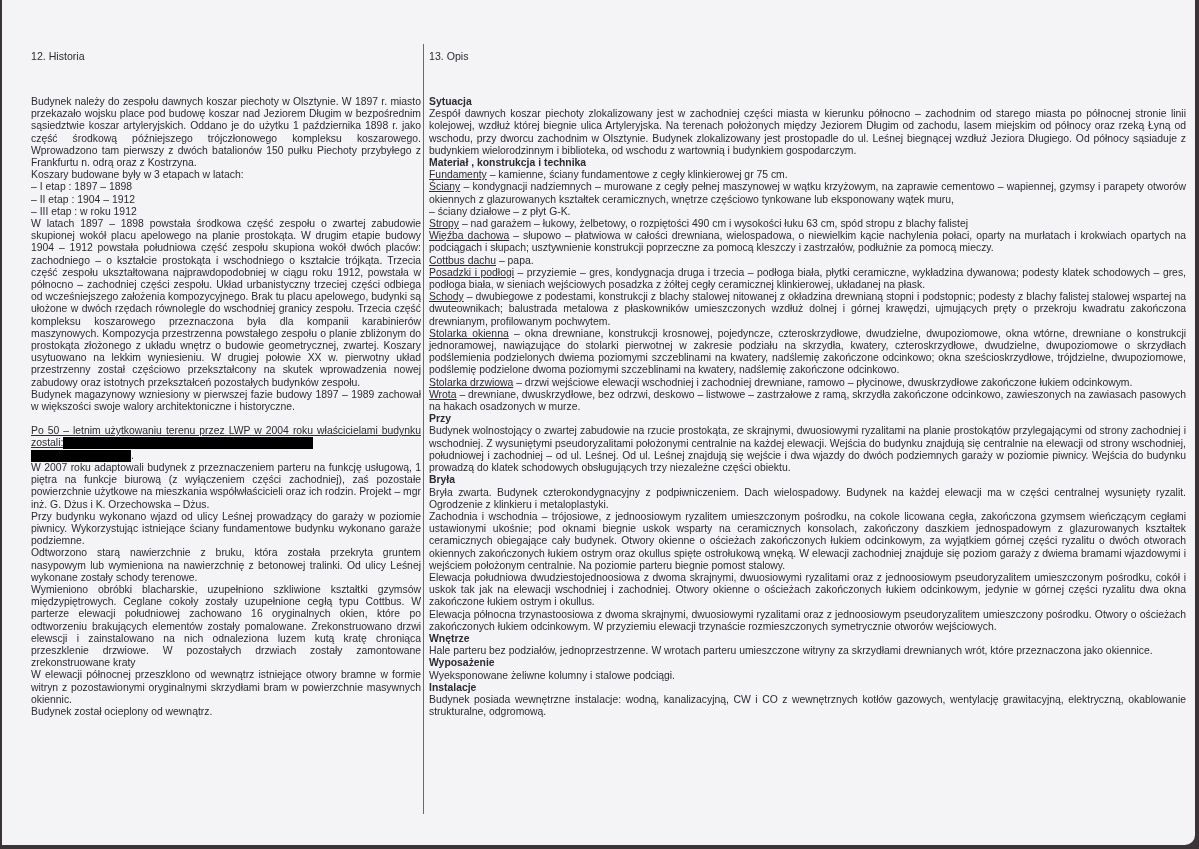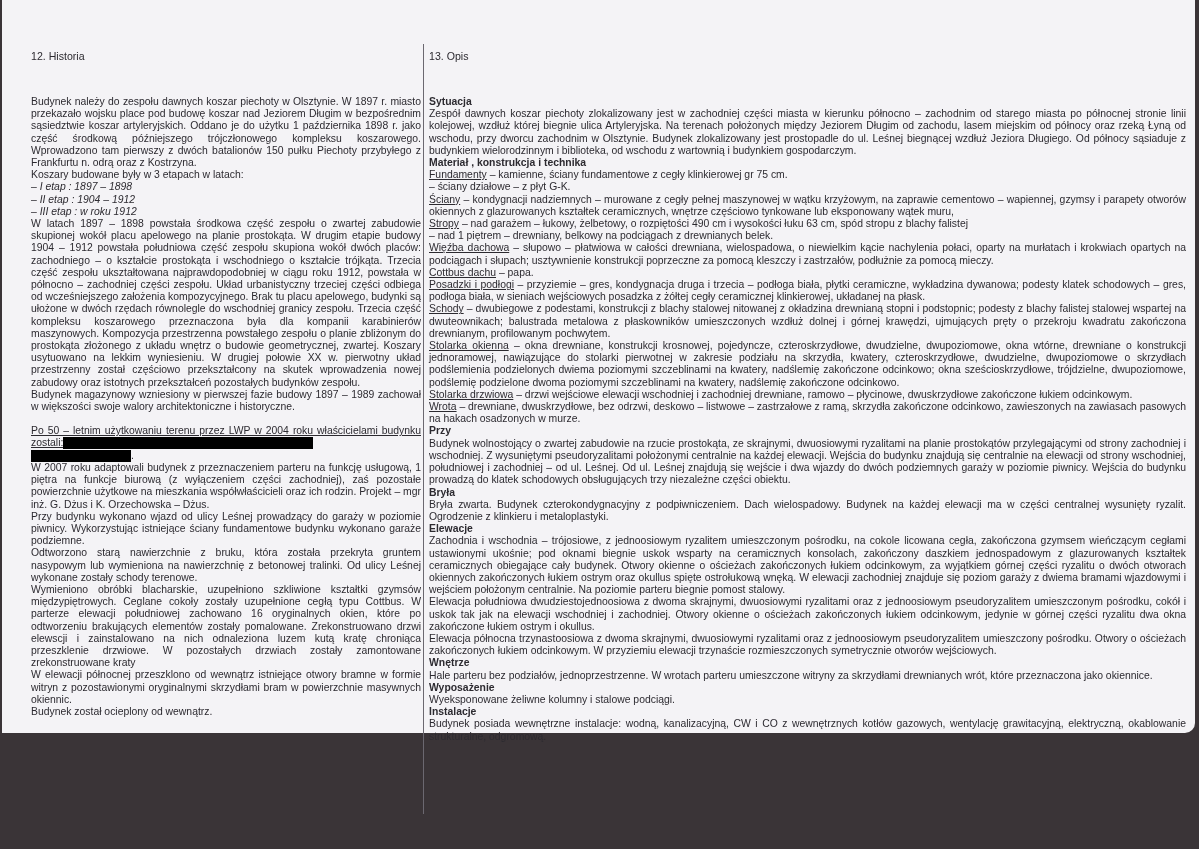--- a/index.html
+++ b/index.html
@@ -3,41 +3,41 @@
   <meta charset="utf-8">
   <style>
     html, body { margin: 0; padding: 0; }
     body {
       width: 1199px; height: 849px; overflow: hidden;
       background: #3a3437;
       font-family: "Liberation Sans", sans-serif;
       color: #2c2a30;
     }
     .page {
-      position: absolute; left: 2px; top: 0; width: 1193px; height: 733px;
+      position: absolute; left: 2px; top: 0; width: 1193px; height: 845px;
       background: #f4f3f6;
       border-bottom-right-radius: 10px;
     }
     .col { position: absolute; top: 0; font-size: 10.4px; line-height: 12.2px; }
     .col-left { left: 29px; width: 390px; }
     .col-right { left: 427px; width: 757px; }
     .divider {
       position: absolute; left: 421px; top: 44px; width: 1px; height: 770px;
       background: #6b6870;
     }
     .section-title { position: absolute; top: 50px; font-size: 10.6px; }
     .body-text { position: absolute; left: 0; right: 0; text-align: justify; }
     .col-left .body-text { top: 96px; }
     .col-right .body-text { top: 96px; }
     p { margin: 0; }
     .gap { height: 12px; }
     .head { font-weight: bold; }
     .u { text-decoration: underline; }
     .redact { background: #000; display: inline-block; height: 12px; vertical-align: top; }
-    .list-item { padding-left: 0; font-style: italic; }
+    .list-item { padding-left: 0; }
   </style>
 </head>
 <body>
 
 <div class="page">
 
   <div class="col col-left">
     <div class="section-title">12.  Historia</div>
     <div class="body-text">
       <p>Budynek należy do zespołu dawnych koszar piechoty w Olsztynie. W 1897 r. miasto przekazało wojsku place pod budowę koszar nad Jeziorem Długim w bezpośrednim sąsiedztwie koszar artyleryjskich. Oddano je do użytku 1 października 1898 r. jako część środkową późniejszego trójczłonowego kompleksu koszarowego. Wprowadzono tam pierwszy z dwóch batalionów 150 pułku Piechoty przybyłego z Frankfurtu n. odrą oraz z Kostrzyna.</p>
@@ -61,39 +61,37 @@
   <div class="divider"></div>
 
   <div class="col col-right">
     <div class="section-title">13. Opis</div>
     <div class="body-text">
       <p class="head">Sytuacja</p>
       <p>Zespół dawnych koszar piechoty zlokalizowany jest w zachodniej części miasta w kierunku północno – zachodnim od starego miasta po północnej stronie linii kolejowej, wzdłuż której biegnie ulica Artyleryjska. Na terenach położonych między Jeziorem Długim od zachodu, lasem miejskim od północy oraz rzeką Łyną od wschodu, przy dworcu zachodnim w Olsztynie. Budynek zlokalizowany jest prostopadle do ul. Leśnej biegnącej wzdłuż Jeziora Długiego. Od północy sąsiaduje z budynkiem wielorodzinnym i biblioteka, od wschodu z wartownią i budynkiem gospodarczym.</p>
 
       <p class="head">Materiał , konstrukcja i technika</p>
       <p><span class="u">Fundamenty</span><span> – kamienne, ściany fundamentowe z cegły klinkierowej gr 75 cm.</span></p>
+      <p><span class="u">Ściany</span><span>  –  kondygnacji nadziemnych – murowane z cegły pełnej maszynowej w wątku krzyżowym, na zaprawie cementowo – wapiennej, gzymsy i parapety otworów okiennych z glazurowanych kształtek ceramicznych, wnętrze częściowo tynkowane lub eksponowany wątek muru,</span></p>
       <p>  – ściany działowe – z płyt G-K.</p>
-      <p><span class="u">Ściany</span><span>  –  kondygnacji nadziemnych – murowane z cegły pełnej maszynowej w wątku krzyżowym, na zaprawie cementowo – wapiennej, gzymsy i parapety otworów okiennych z glazurowanych kształtek ceramicznych, wnętrze częściowo tynkowane lub eksponowany wątek muru,</span></p>
       <p><span class="u">Stropy</span><span>  – nad garażem – łukowy, żelbetowy, o rozpiętości 490 cm i wysokości łuku 63 cm, spód stropu z blachy falistej</span></p>
-      <p>  – nad 1 piętrem – drewniany, belkowy na podciągach z drewnianych belek.</p>
       <p><span class="u">Więźba dachowa</span><span>  –  słupowo – płatwiowa w całości drewniana, wielospadowa, o niewielkim kącie nachylenia połaci, oparty na murłatach i krokwiach opartych na podciągach i słupach; usztywnienie konstrukcji poprzeczne za pomocą kleszczy i zastrzałów, podłużnie za pomocą mieczy.</span></p>
       <p><span class="u">Cottbus dachu</span><span>  –  papa.</span></p>
       <p><span class="u">Posadzki i podłogi</span><span>  –  przyziemie – gres, kondygnacja druga i trzecia – podłoga biała, płytki ceramiczne, wykładzina dywanowa; podesty klatek schodowych – gres, podłoga biała, w sieniach wejściowych posadzka z żółtej cegły ceramicznej klinkierowej, układanej na płask.</span></p>
       <p><span class="u">Schody</span><span> – dwubiegowe z podestami, konstrukcji z blachy stalowej nitowanej z okładzina drewnianą stopni i podstopnic; podesty z blachy falistej stalowej wspartej na dwuteownikach; balustrada metalowa z płaskowników umieszczonych wzdłuż dolnej i górnej krawędzi, ujmujących pręty o przekroju kwadratu zakończona drewnianym, profilowanym pochwytem.</span></p>
       <p><span class="u">Stolarka okienna</span><span> – okna drewniane, konstrukcji krosnowej, pojedyncze, czteroskrzydłowe, dwudzielne, dwupoziomowe, okna wtórne, drewniane o konstrukcji jednoramowej, nawiązujące do stolarki pierwotnej w zakresie podziału na skrzydła, kwatery, czteroskrzydłowe, dwudzielne, dwupoziomowe o skrzydłach podślemienia podzielonych dwiema poziomymi szczeblinami na kwatery, nadślemię zakończone odcinkowo; okna sześcioskrzydłowe, trójdzielne, dwupoziomowe, podślemię podzielone dwoma poziomymi szczeblinami na kwatery, nadślemię zakończone odcinkowo.</span></p>
       <p><span class="u">Stolarka drzwiowa</span><span> – drzwi wejściowe elewacji wschodniej i zachodniej drewniane, ramowo – płycinowe, dwuskrzydłowe zakończone łukiem odcinkowym.</span></p>
       <p><span class="u">Wrota</span><span> – drewniane, dwuskrzydłowe, bez odrzwi, deskowo – listwowe – zastrzałowe z ramą, skrzydła zakończone odcinkowo, zawieszonych na zawiasach pasowych na hakach osadzonych w murze.</span></p>
 
       <p class="head">Przy</p>
       <p>Budynek wolnostojący o zwartej zabudowie na rzucie prostokąta, ze skrajnymi, dwuosiowymi ryzalitami na planie prostokątów przylegającymi od strony zachodniej i wschodniej. Z wysuniętymi pseudoryzalitami położonymi centralnie na każdej elewacji. Wejścia do budynku znajdują się centralnie na elewacji od strony wschodniej, południowej i zachodniej – od ul. Leśnej. Od ul. Leśnej znajdują się wejście i dwa wjazdy do dwóch podziemnych garaży w poziomie piwnicy. Wejścia do budynku prowadzą do klatek schodowych obsługujących trzy niezależne części obiektu.</p>
 
       <p class="head">Bryła</p>
       <p>Bryła zwarta. Budynek czterokondygnacyjny z podpiwniczeniem. Dach wielospadowy. Budynek na każdej elewacji ma w części centralnej wysunięty ryzalit. Ogrodzenie z klinkieru i metaloplastyki.</p>
 
-      <p class="head">Elewacje</p>
       <p>Zachodnia i wschodnia – trójosiowe, z jednoosiowym ryzalitem umieszczonym pośrodku, na cokole licowana cegła, zakończona gzymsem wieńczącym cegłami ustawionymi ukośnie; pod oknami biegnie uskok wsparty na ceramicznych konsolach, zakończony daszkiem jednospadowym z glazurowanych kształtek ceramicznych obiegające cały budynek. Otwory okienne o ościeżach zakończonych łukiem odcinkowym, za wyjątkiem górnej części ryzalitu o dwóch otworach okiennych zakończonych łukiem ostrym oraz okullus spięte ostrołukową wnęką. W elewacji zachodniej znajduje się poziom garaży z dwiema bramami wjazdowymi i wejściem położonym centralnie. Na poziomie parteru biegnie pomost stalowy.</p>
       <p>Elewacja południowa dwudziestojednoosiowa z dwoma skrajnymi, dwuosiowymi ryzalitami oraz z jednoosiowym pseudoryzalitem umieszczonym pośrodku, cokół i uskok tak jak na elewacji wschodniej i zachodniej. Otwory okienne o ościeżach zakończonych łukiem odcinkowym, jedynie w górnej części ryzalitu dwa okna zakończone łukiem ostrym i okullus.</p>
       <p>Elewacja północna trzynastoosiowa z dwoma skrajnymi, dwuosiowymi ryzalitami oraz z jednoosiowym pseudoryzalitem umieszczony pośrodku. Otwory o ościeżach zakończonych łukiem odcinkowym. W przyziemiu elewacji trzynaście rozmieszczonych symetrycznie otworów wejściowych.</p>
 
       <p class="head">Wnętrze</p>
       <p>Hale parteru bez podziałów, jednoprzestrzenne. W wrotach parteru umieszczone witryny za skrzydłami drewnianych wrót, które przeznaczona jako okiennice.</p>
 
       <p class="head">Wyposażenie</p>
       <p>Wyeksponowane żeliwne kolumny i stalowe podciągi.</p>
 

